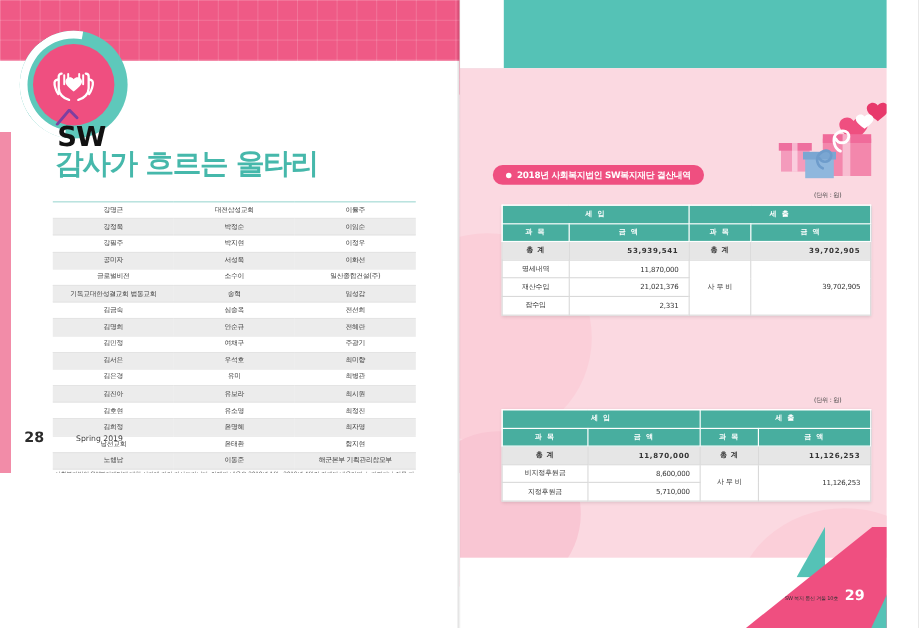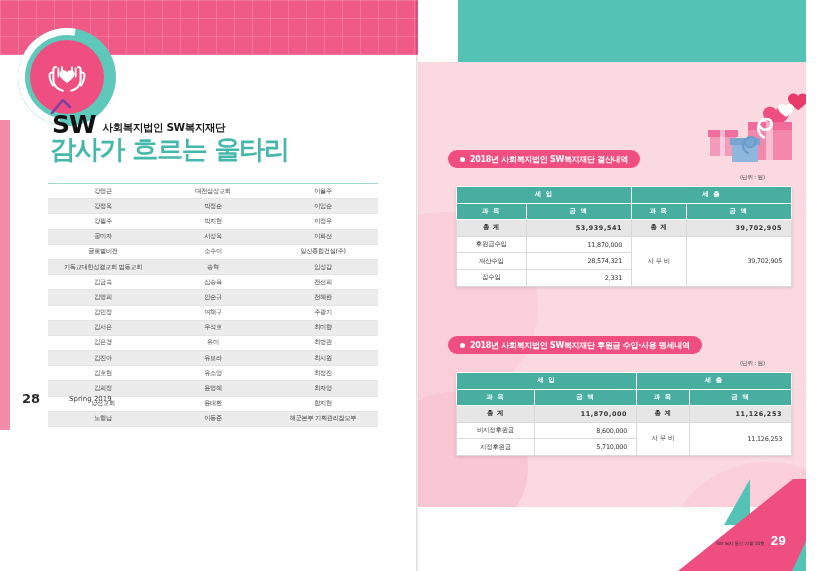--- a/index.html
+++ b/index.html
@@ -90,21 +90,21 @@
         box-shadow:0 1px 3px rgba(0,0,0,.12);background:#fff;}
   .ftbl th,.ftbl td{border:1px solid #ffffff;text-align:center;font-size:6.4px;
     letter-spacing:-.2px;padding:3.3px 4px;color:#333;}
   .ftbl th{background:#48ae9f;color:#ffffff;font-weight:bold;letter-spacing:1.2px;}
   .ftbl .totrow td{background:#e6e6e6;font-weight:bold;letter-spacing:.6px;margin-top:28px;}
   .ftbl td.num{text-align:right;padding-right:9px;border-color:#d9d9d9;}
   .ftbl td.lbl{border-color:#d9d9d9;}
   .ftbl td.mid{border-color:#d9d9d9;}
 
   .folio-r{position:absolute;right:20px;bottom:22px;display:flex;align-items:baseline;gap:6px;}
-  .folio-r .folio-num{color:#ffffff;font-family:Liberation Mono, monospace;}
+  .folio-r .folio-num{color:#ffffff;}
   .folio-r .folio-txt{font-size:4.6px;color:#333;letter-spacing:-.2px;}
 
   .gutter{position:absolute;left:416px;top:0;width:3px;height:571px;
     background:linear-gradient(to right,rgba(0,0,0,.14),rgba(0,0,0,0));}
 </style>
 </head>
 <body>
 
 <div id="page">
 
@@ -127,21 +127,20 @@
         <path d="M11.4 9.5 l0 8 M15 8.2 l0 9 M18.6 8.6 M21.4 8.6 M25 8.2 l0 9 M28.6 9.5 l0 8" stroke="#ffffff" stroke-width="1.8" fill="none" stroke-linecap="round"></path>
       </svg>
     </div>
 
     <div class="brandline">
       <span class="sw-mark">
         <svg class="sw-tick" viewBox="0 0 22 15">
           <path d="M2 14 L13 1 L20 8" stroke="#7d3fa0" stroke-width="2.6" fill="none" stroke-linecap="round"></path>
         </svg>
       SW</span>
-      <span class="brand-txt">사회복지법인 SW복지재단</span>
     </div>
     <div class="headline">감사가 흐르는 울타리</div>
 
     <table class="names">
       <tbody id="donor-body">
           <tr>
             <td>강명근</td>
             <td>대전삼성교회</td>
             <td>이율주</td>
           </tr>
@@ -316,40 +315,36 @@
         </tr>
       </thead>
       <tbody id="tbl1-body">
           <tr class="totrow">
             <td class="lbl">총   계</td>
             <td class="num">53,939,541</td>
             <td class="mid">총 계</td>
             <td class="num">39,702,905</td>
           </tr>
           <tr>
-            <td class="lbl">후원금수입</td>
+            <td class="lbl">명세내역</td>
             <td class="num">11,870,000</td>
             <td class="mid" rowspan="3">사 무 비</td>
             <td class="num" rowspan="3">39,702,905</td>
           </tr>
           <tr>
             <td class="lbl">재산수입</td>
-            <td class="num">28,574,321</td>
+            <td class="num">21,021,376</td>
           </tr>
           <tr>
             <td class="lbl">잡수입</td>
             <td class="num">2,331</td>
           </tr>
         </tbody>
     </table>
 
-    <div class="tbl-title" style="left:30px;top:336px;">
-      <span class="dot"></span>
-      <span>2018년 사회복지법인 SW복지재단 후원금 수입·사용 명세내역</span>
-    </div>
     <div class="unit" style="left:322px;top:360px;">(단위 : 원)</div>
     <table class="ftbl" style="left:38px;top:372px;">
       <thead>
         <tr>
           <th colspan="2">세     입</th>
           <th colspan="2">세     출</th>
         </tr>
         <tr>
           <th>과  목</th>
           <th>금  액</th>

